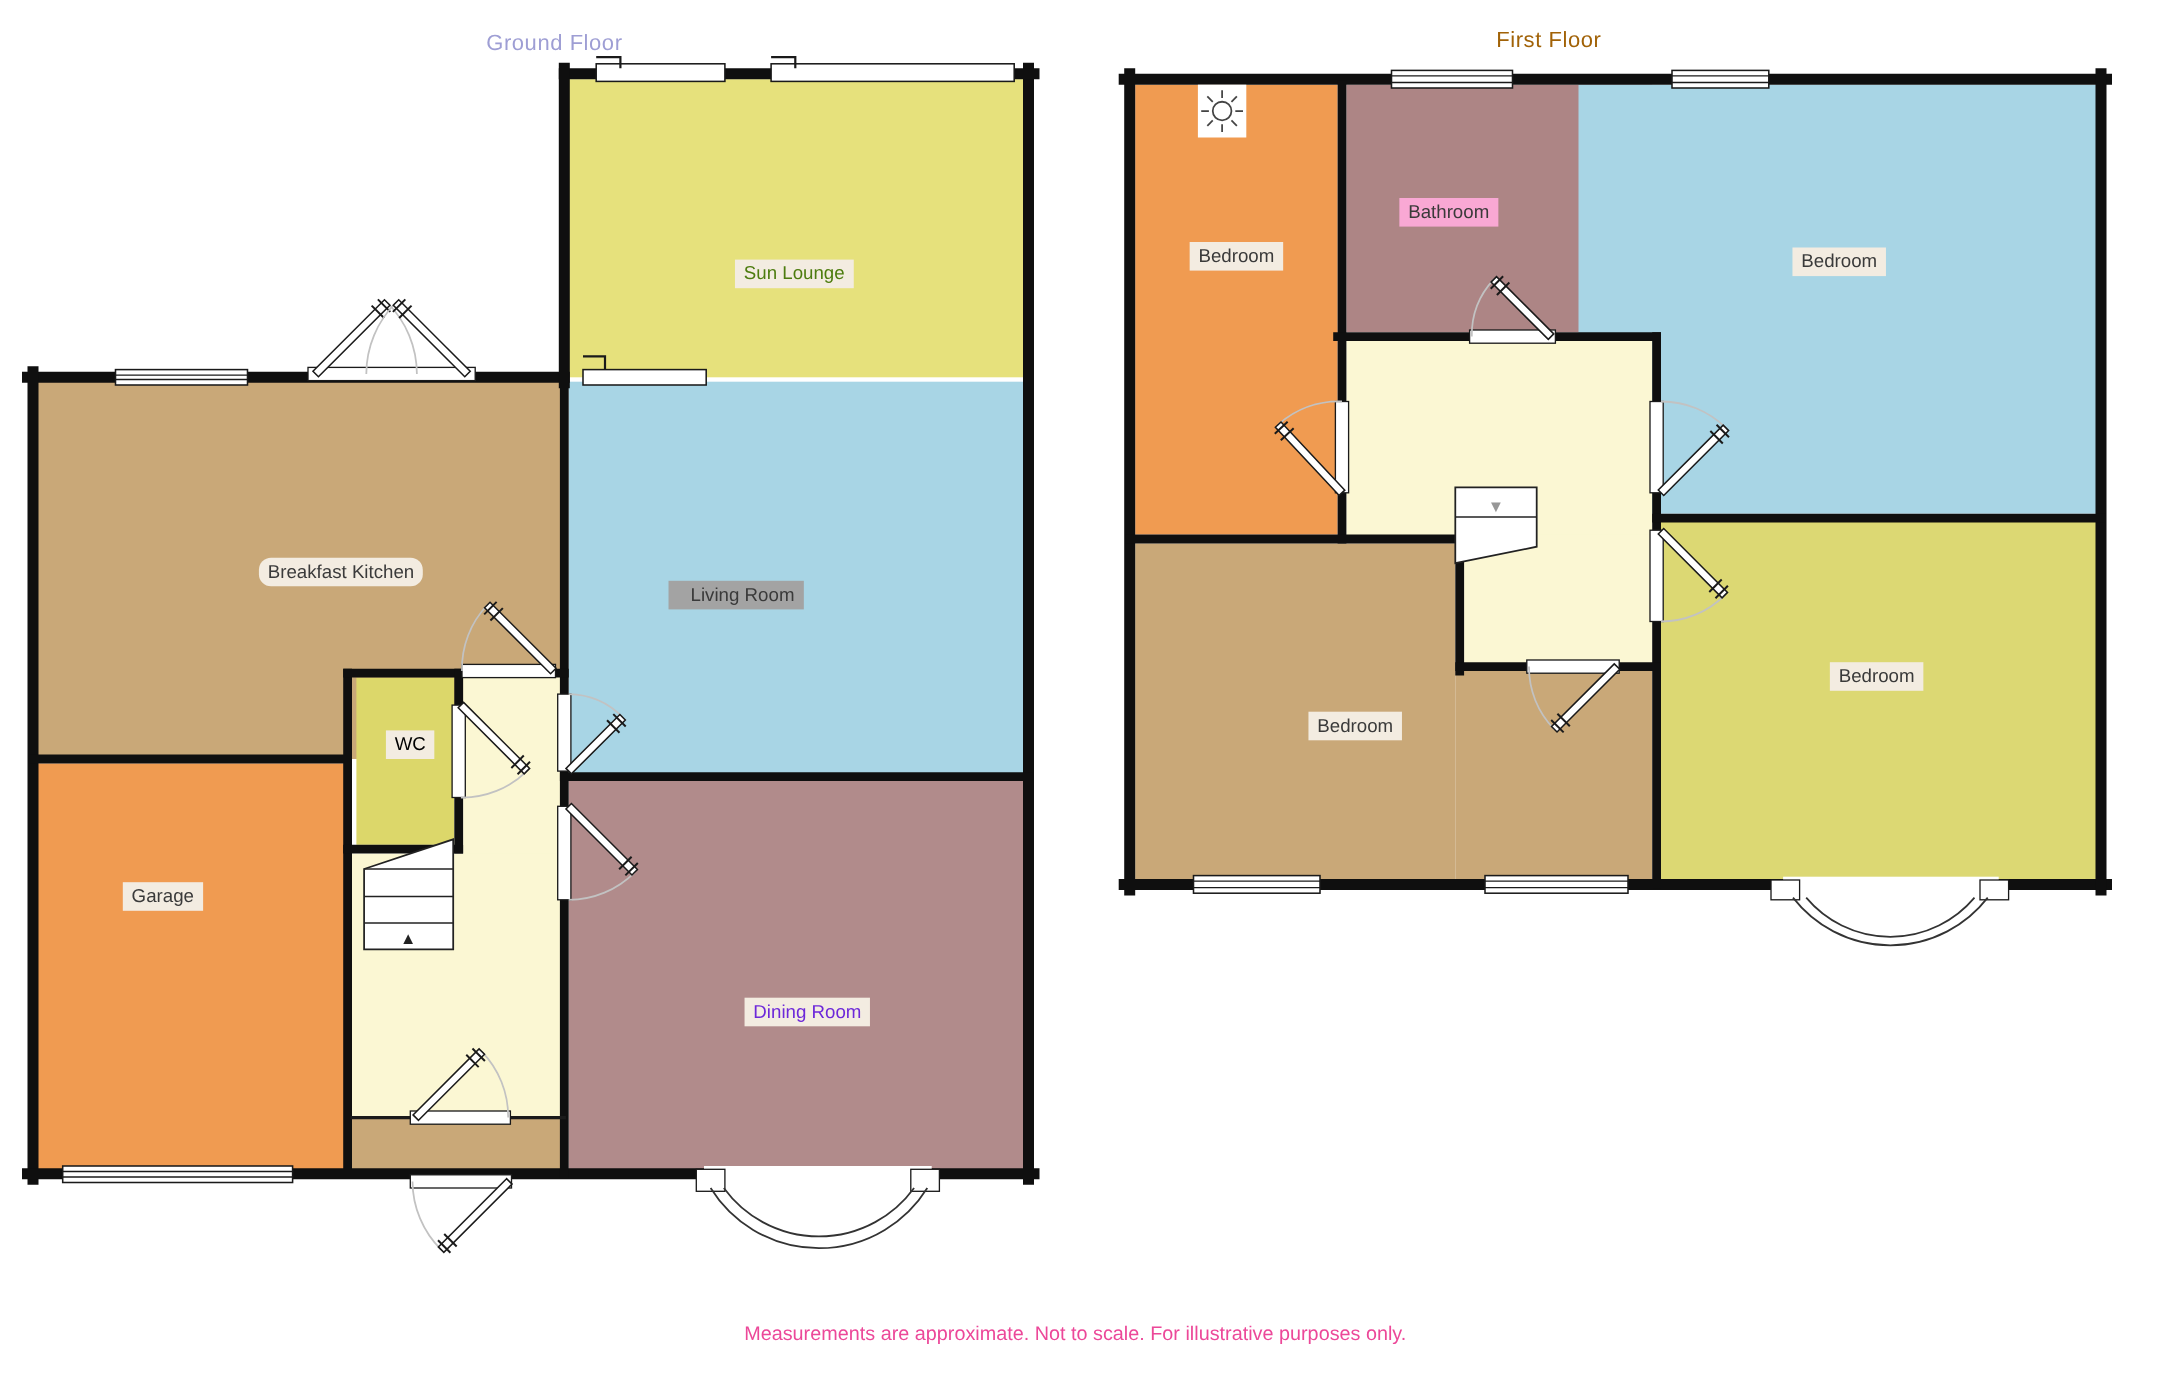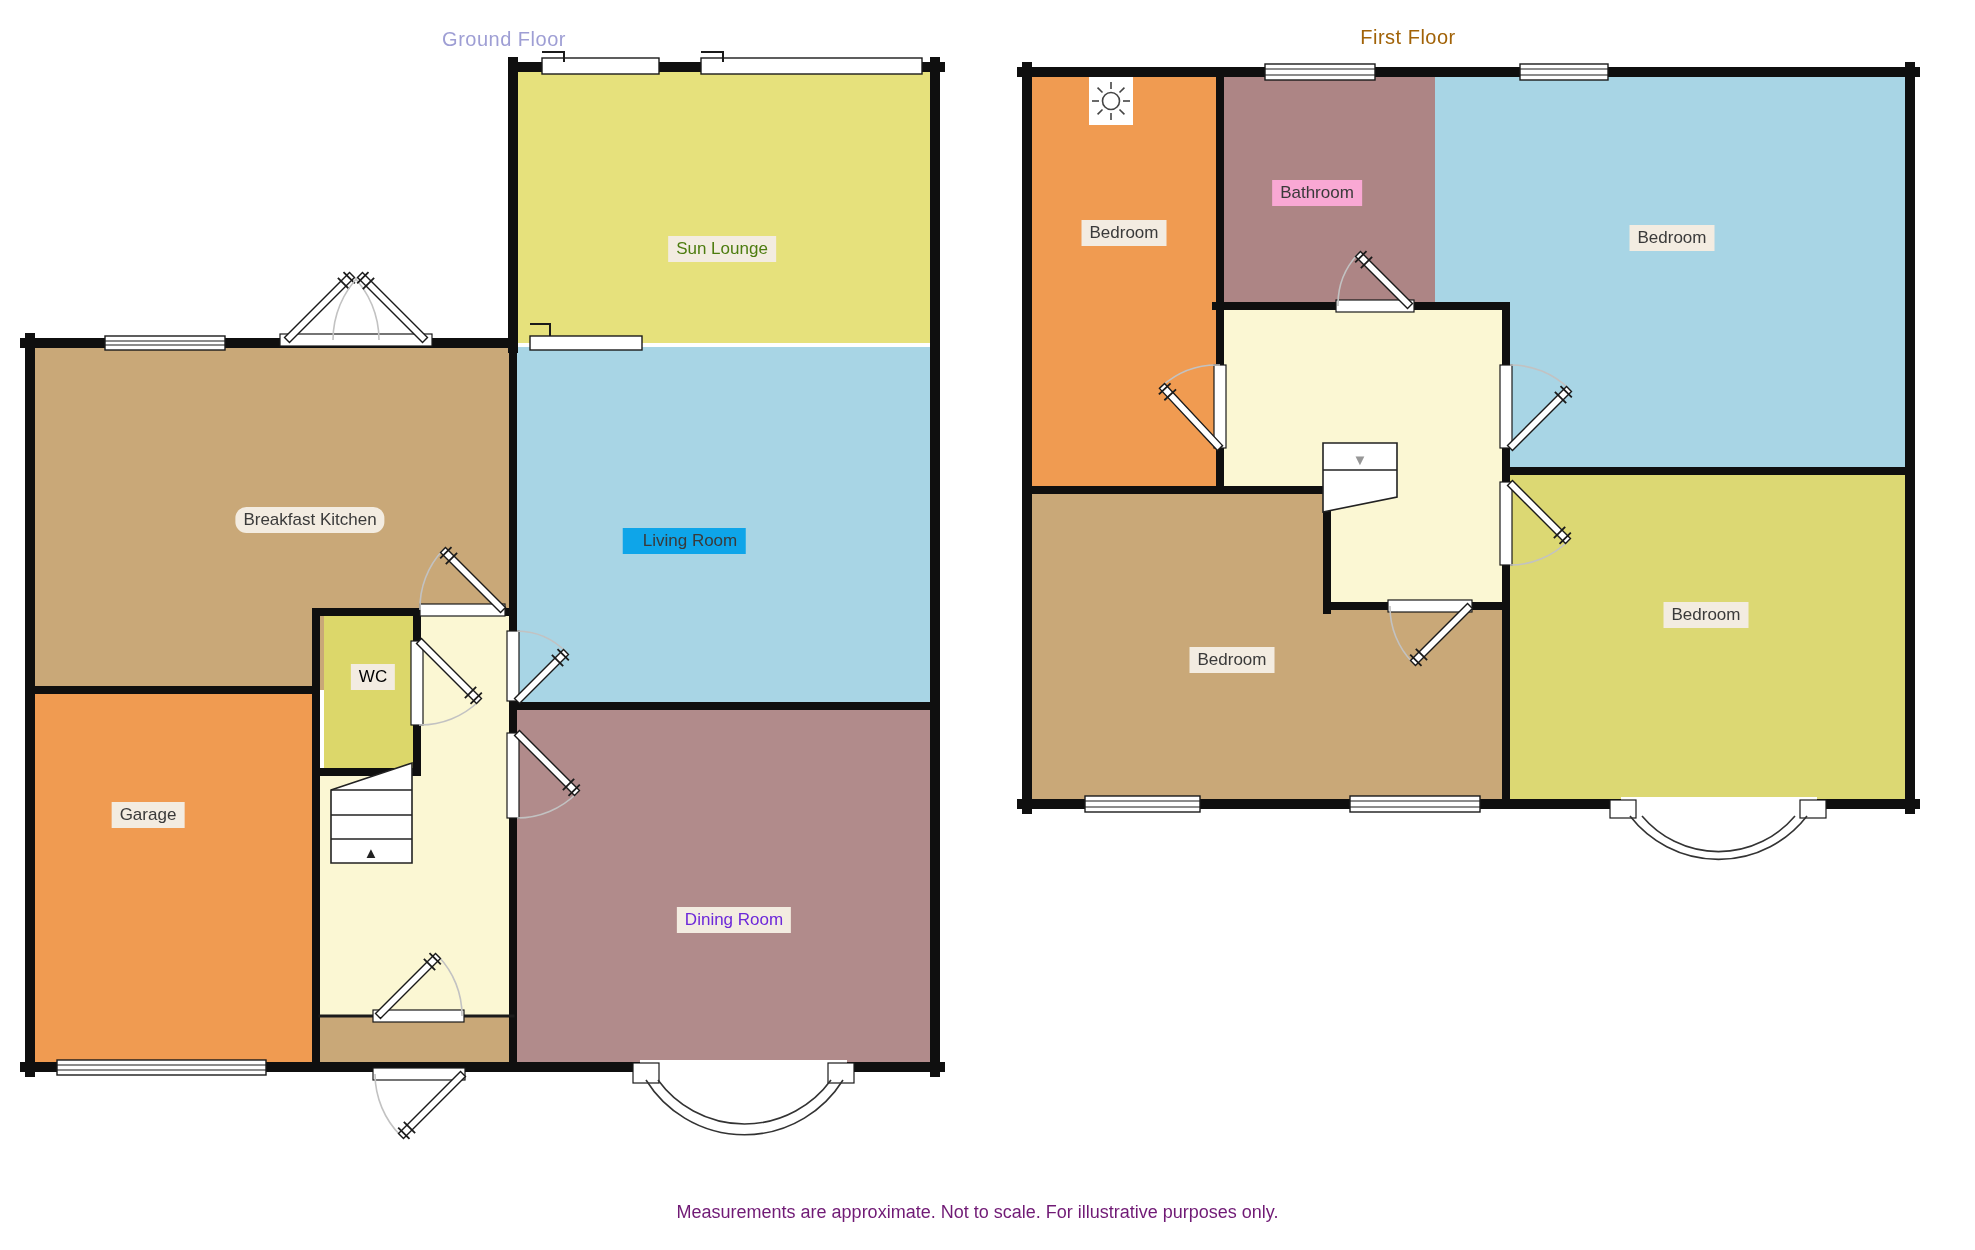--- a/index.html
+++ b/index.html
@@ -14,21 +14,21 @@
   .gap{fill:#ffffff;stroke:none;}
   .door-arc{fill:none;stroke:#c2c2c2;stroke-width:1.6;}
   .door-leaf{fill:#ffffff;stroke:#1a1a1a;stroke-width:1.4;}
   .hinge{stroke:#1a1a1a;stroke-width:1.8;}
   .stair{fill:#ffffff;stroke:#222222;stroke-width:1.6;}
   .stairline{stroke:#222222;stroke-width:1.4;}
   .bay{fill:none;stroke:#333333;stroke-width:1.6;}
   .lighticon{stroke:#444444;stroke-width:1.6;fill:none;}
   .floor-title{position:absolute;transform:translateX(-50%);font-size:20px;letter-spacing:.5px;}
   .room-label{position:absolute;transform:translate(-50%,-50%);font-size:17px;padding:3px 8px;white-space:nowrap;}
-  .footer-note{position:absolute;left:0;width:1955px;text-align:center;font-size:18px;color:#701a75;}
+  .footer-note{position:absolute;left:0;width:1955px;text-align:center;font-size:18px;color:#ec4899;}
 </style>
 </head>
 <body>
 
 <div class="plan-container">
 
   <svg width="1975" height="1250" viewBox="0 0 1975 1250">
 
     <g>
 
@@ -272,21 +272,21 @@
           <line x1="1427.142135623731" y1="660.1715728752539" x2="1415.8284271247462" y2="648.857864376269" class="hinge"></line>
         </g>
       </g>
   </svg>
 
   <div class="floor-title" style="left: 488px; top: 28px; color: rgb(158, 158, 212); margin-left: 16px;">Ground Floor</div>
   <div class="floor-title" style="left: 1408px; top: 26px; color: #a16207;">First Floor</div>
 
   <div class="room-label" style="left: 722px; top: 233px; background: rgb(243, 236, 225); color: #4d7c0f; margin-top: 16px;">Sun Lounge</div>
   <div class="room-label" style="left: 310px; top: 520px; background: rgb(243, 236, 225); color: rgb(58, 58, 58); border-radius: 11px;">Breakfast Kitchen</div>
-  <div class="room-label" style="left: 684px; top: 541px; background: #0ea5e9; color: rgb(58, 58, 58); padding-left: 20px;">Living Room</div>
+  <div class="room-label" style="left: 669px; top: 541px; background: #a3a3a3; color: rgb(58, 58, 58); padding-left: 20px;">Living Room</div>
   <div class="room-label" style="left: 373px; top: 677px; background: rgb(243, 236, 225); color: #000000;">WC</div>
   <div class="room-label" style="left: 148px; top: 815px; background: rgb(243, 236, 225); color: rgb(58, 58, 58);">Garage</div>
   <div class="room-label" style="left: 734px; top: 920px; background: rgb(243, 236, 225); color: #6d28d9; text-align: right;">Dining Room</div>
 
   <div class="room-label" style="left: 1124px; top: 233px; background: rgb(243, 236, 225); color: rgb(58, 58, 58);">Bedroom</div>
   <div class="room-label" style="left: 1317px; top: 193px; background: #f9a8d4; color: rgb(58, 58, 58);">Bathroom</div>
   <div class="room-label" style="left: 1672px; top: 238px; background: rgb(243, 236, 225); color: rgb(58, 58, 58);">Bedroom</div>
   <div class="room-label" style="left: 1232px; top: 660px; background: rgb(243, 236, 225); color: rgb(58, 58, 58);">Bedroom</div>
   <div class="room-label" style="left: 1706px; top: 615px; background: rgb(243, 236, 225); color: rgb(58, 58, 58);">Bedroom</div>
 

